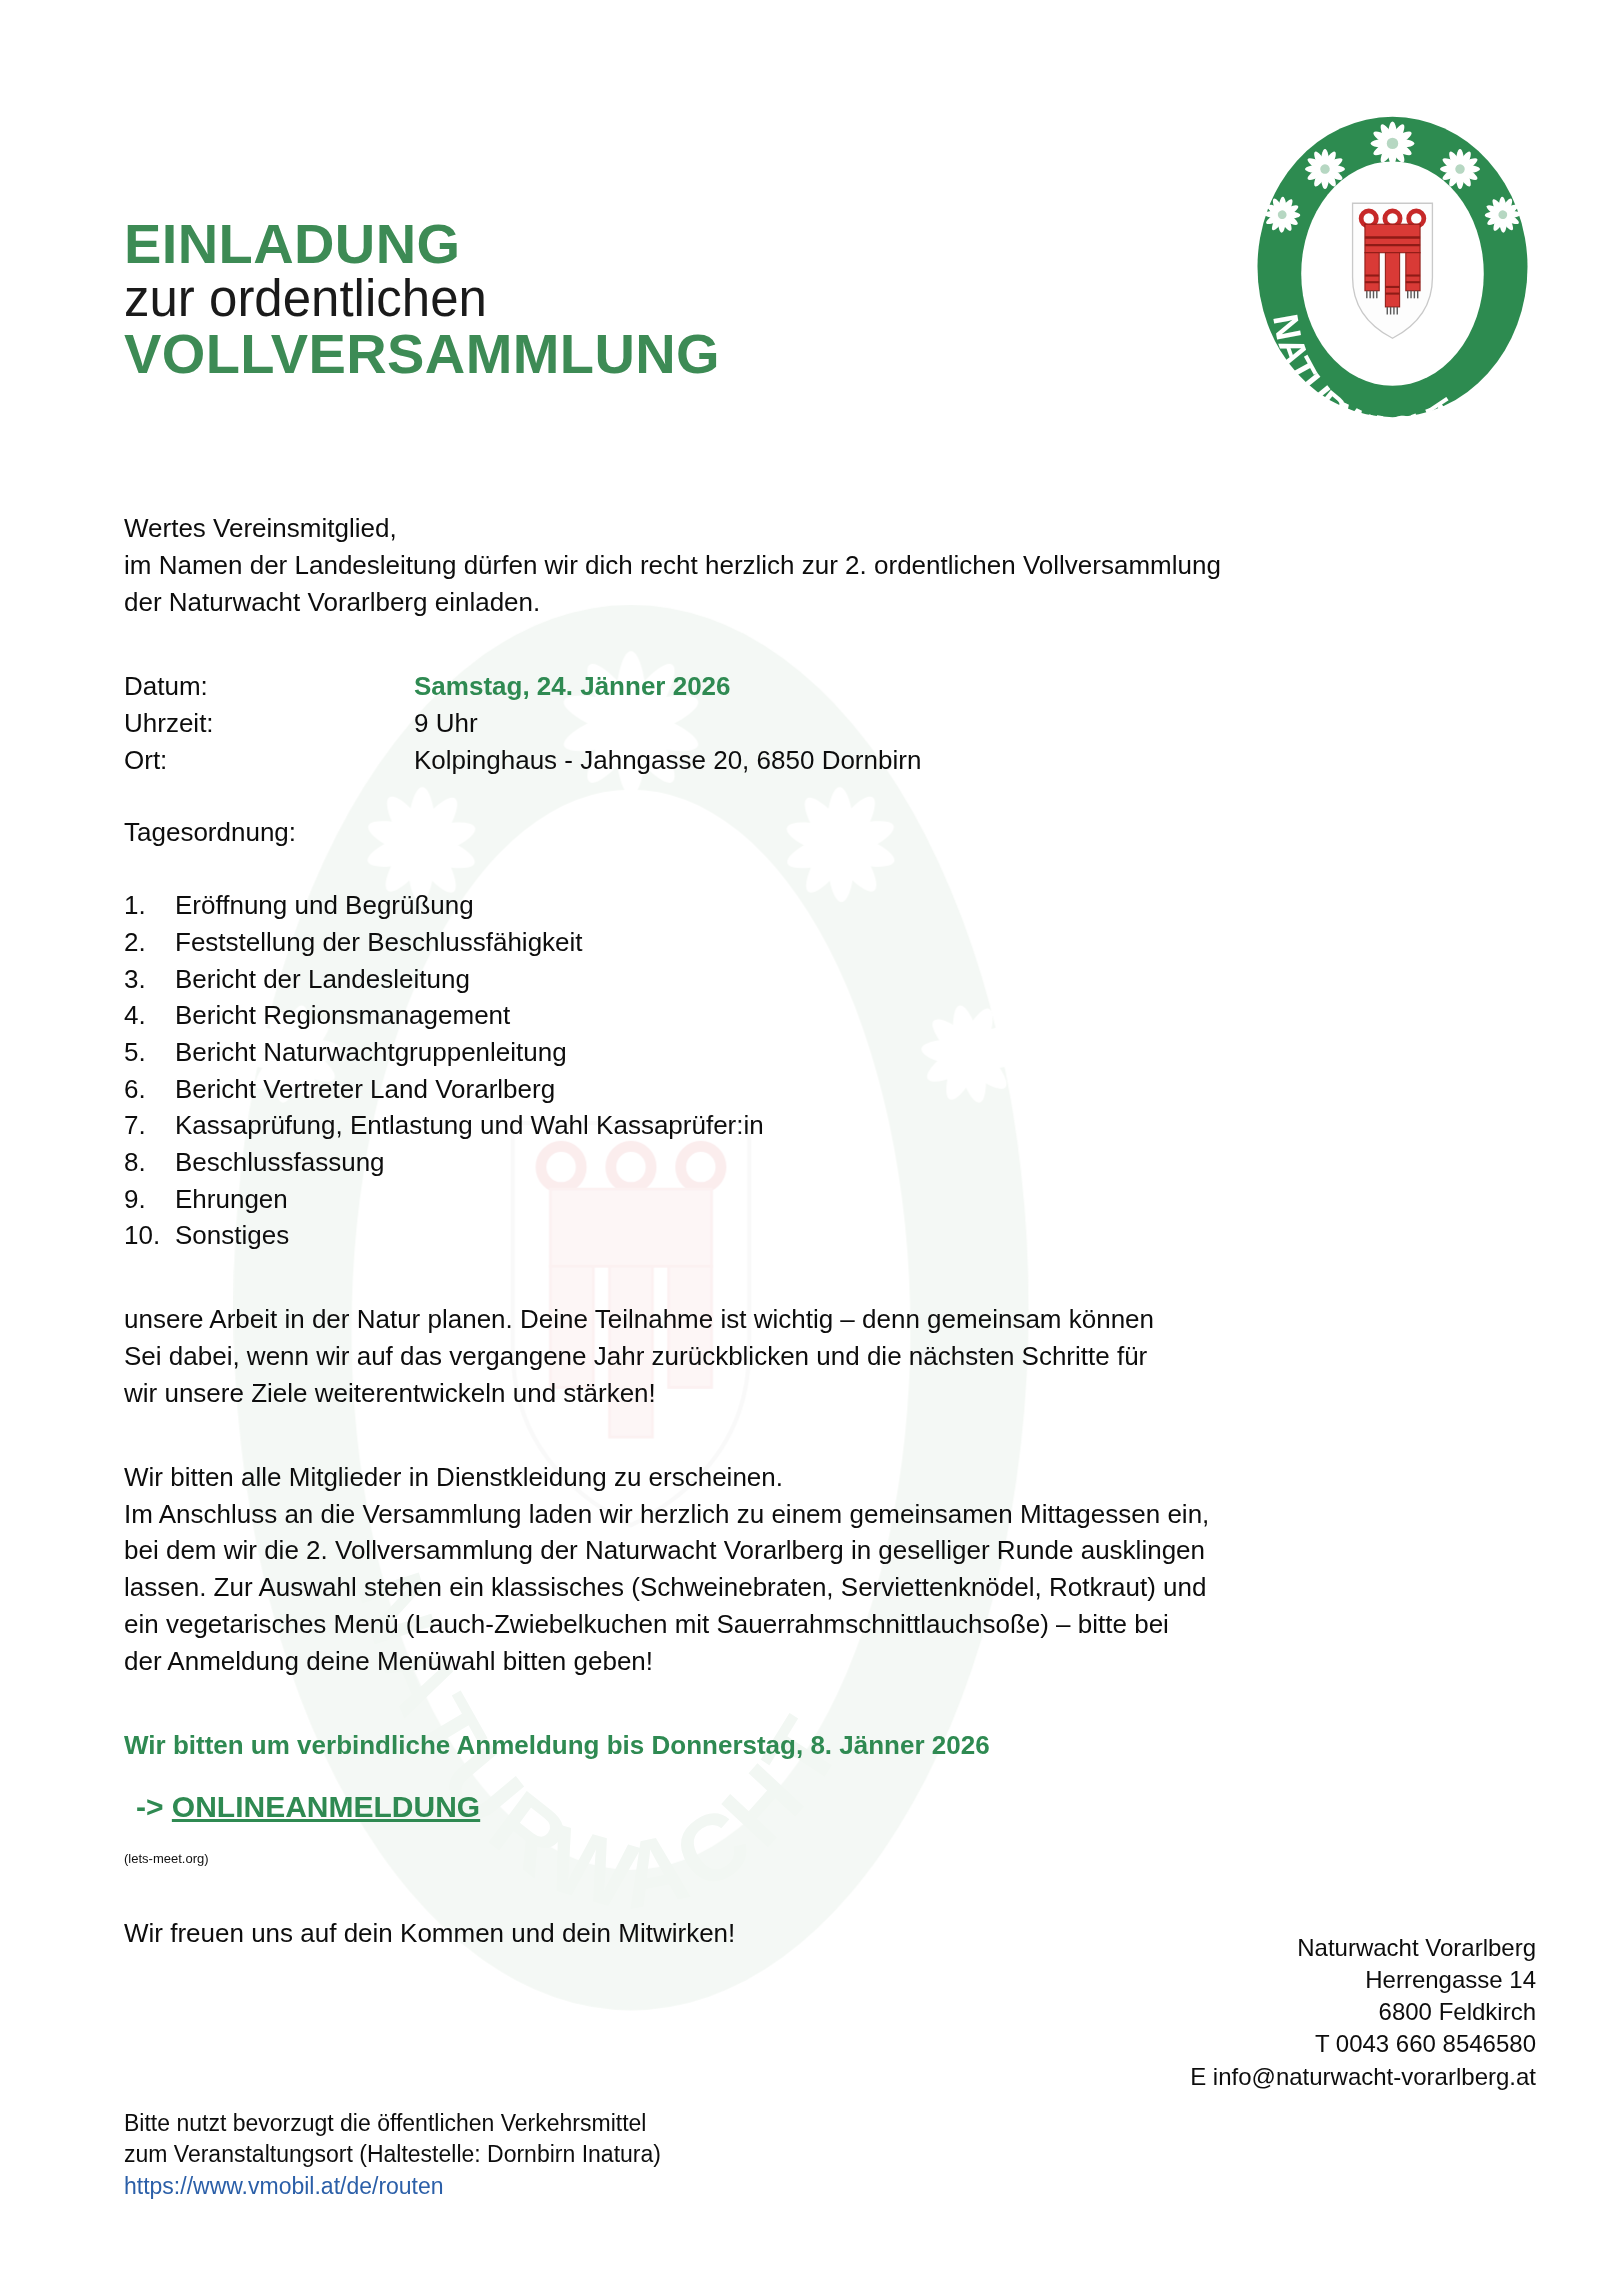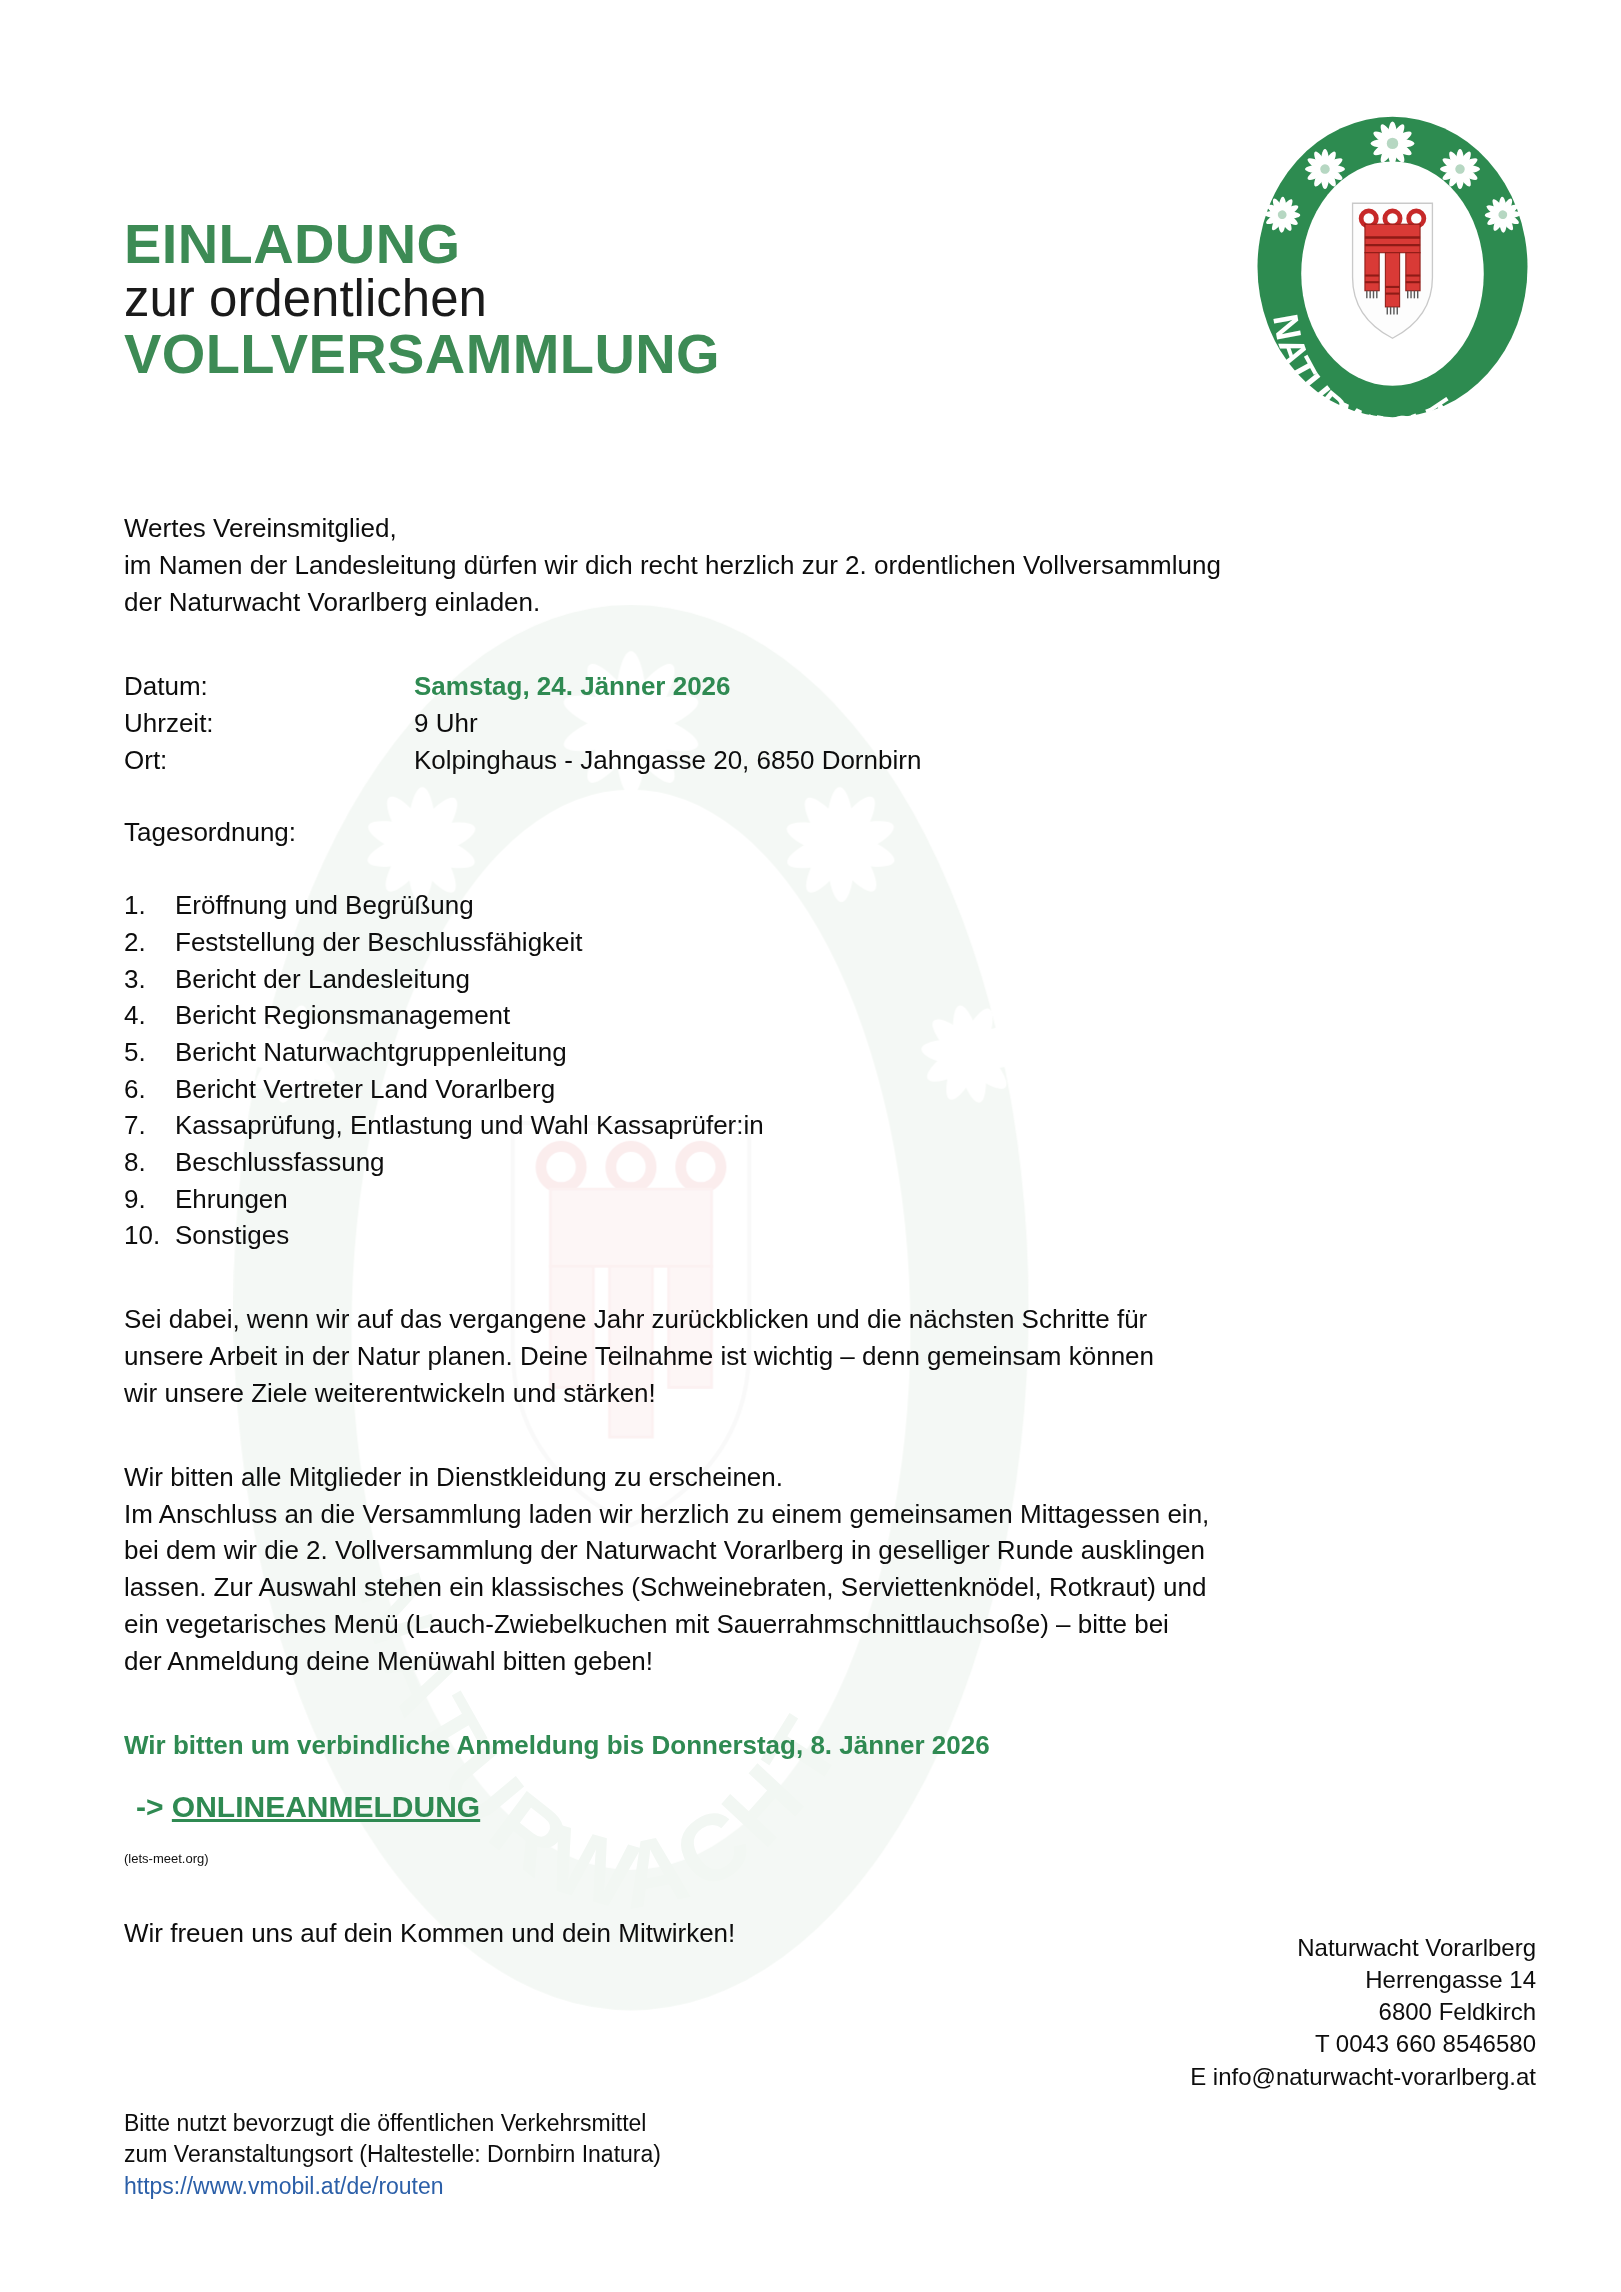--- a/index.html
+++ b/index.html
@@ -438,22 +438,22 @@
         <span class="txt">Ehrungen</span>
       </li>
       <li>
         <span class="num">10.</span>
         <span class="txt">Sonstiges</span>
       </li>
     </ol>
 
     <div class="spacer-md"></div>
 
+    <p class="para">unsere Arbeit in der Natur planen. Deine Teilnahme ist wichtig – denn gemeinsam können</p>
     <p class="para">Sei dabei, wenn wir auf das vergangene Jahr zurückblicken und die nächsten Schritte für</p>
-    <p class="para">unsere Arbeit in der Natur planen. Deine Teilnahme ist wichtig – denn gemeinsam können</p>
     <p class="para">wir unsere Ziele weiterentwickeln und stärken!</p>
 
     <div class="spacer-md"></div>
 
     <p class="para">Wir bitten alle Mitglieder in Dienstkleidung zu erscheinen.</p>
     <p class="para">Im Anschluss an die Versammlung laden wir herzlich zu einem gemeinsamen Mittagessen ein,</p>
     <p class="para">bei dem wir die 2. Vollversammlung der Naturwacht Vorarlberg in geselliger Runde ausklingen</p>
     <p class="para">lassen. Zur Auswahl stehen ein klassisches (Schweinebraten, Serviettenknödel, Rotkraut) und</p>
     <p class="para">ein vegetarisches Menü (Lauch-Zwiebelkuchen mit Sauerrahmschnittlauchsoße) – bitte bei</p>
     <p class="para">der Anmeldung deine Menüwahl bitten geben!</p>

